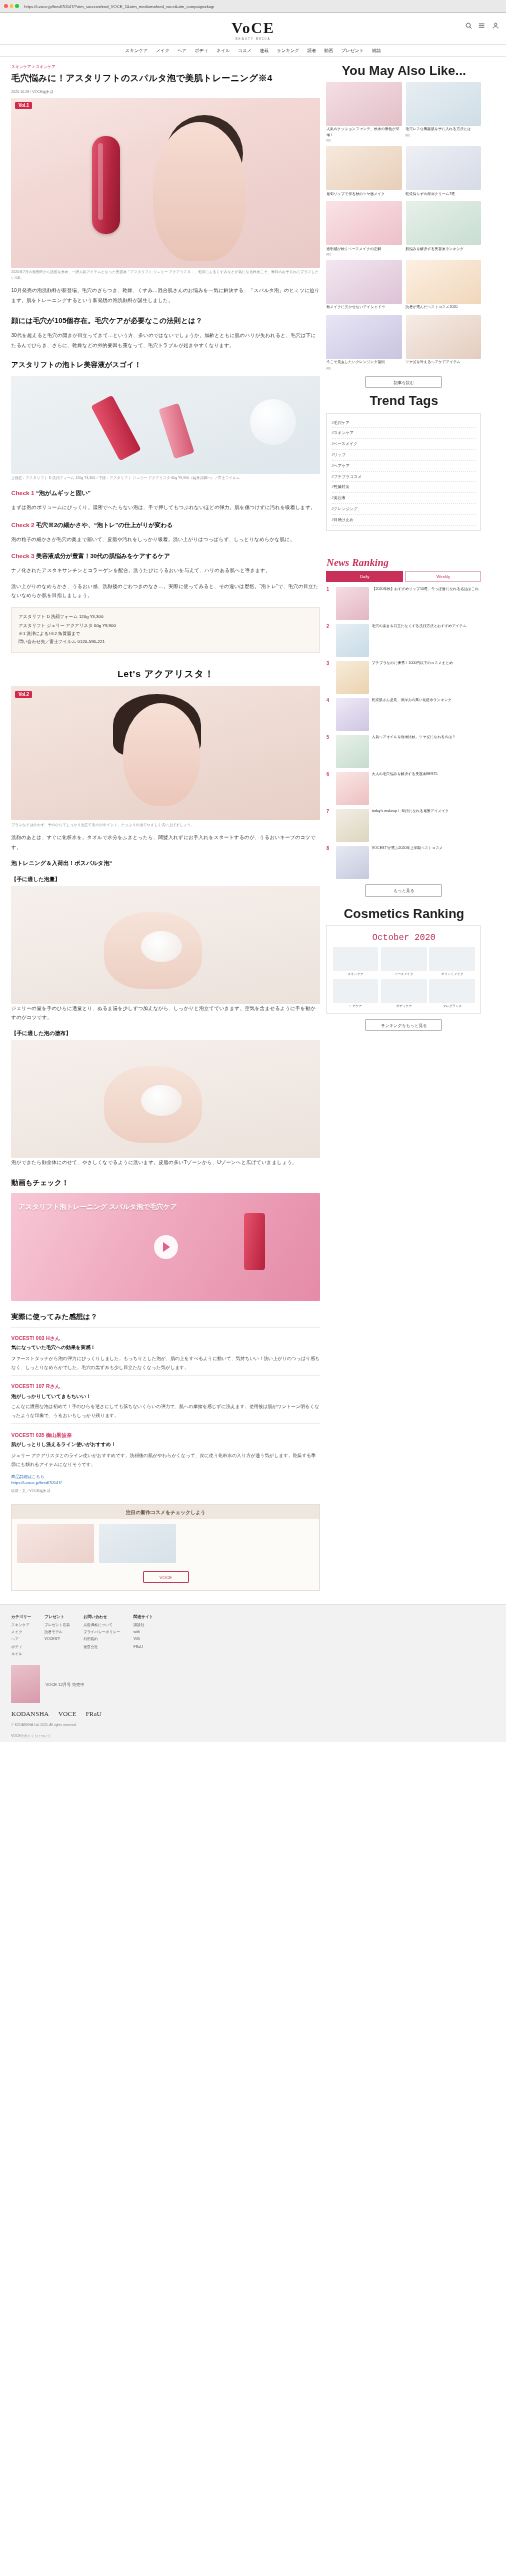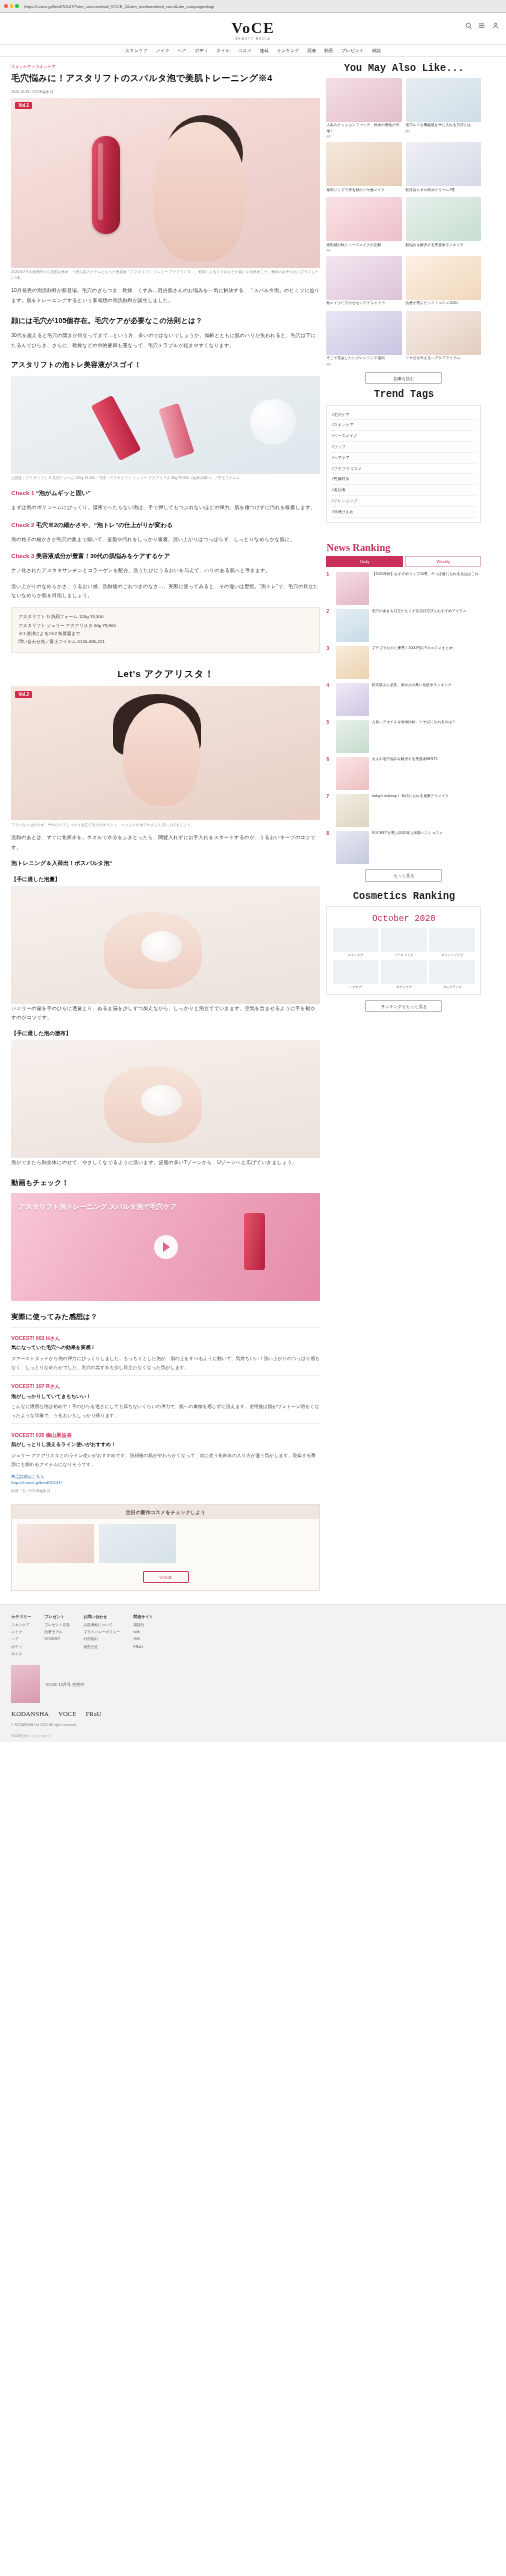--- a/index.html
+++ b/index.html
@@ -235,22 +235,22 @@
   .promo .pbody { display:flex; gap:4.1px; padding:5.2px; align-items:center;}
   .promo .pimg { width:77px; height:39px; background:linear-gradient(150deg,#f6e6e2,#ecd1cb); border-radius:1px;}
   .promo .pimg2 { width:77px; height:39px; background:linear-gradient(150deg,#e8eef2,#d6e1e8); border-radius:1px;}
   .promo-btn {
     display:block; width:46px; margin:3.1px auto 6.2px; text-align:center;
     border:0.5px solid #c23b5c; color:#c23b5c; font-size:4.4px; padding:2.6px 0; border-radius:1px;
   }
 
   
   .side-title {
-    text-align:center; font-family:Liberation Mono, monospace;
-    font-size:10px; font-weight:700; margin: 0 0 4.1px; color:#222;
+    text-align:center; font-family:Liberation Sans, sans-serif;
+    font-size:13px; font-weight:700; margin: 0 0 4.1px; color:#222;
   }
   .grid2 { display:grid; grid-template-columns: 1fr 1fr; gap:3.1px; }
   .card { }
   .card .thumb { width:100%; height:44px; border-radius:1px; }
   .card .ct { font-size:3.6px; line-height:1.5; margin-top:1.5px; color:#333; }
   .card .cm { font-size:3.1px; color:#999; margin-top:1px; }
 
   .sbtn {
     display:block; margin: 5.2px auto; text-align:center;
     width: 77px; border:0.5px solid #bbb; color:#444;
@@ -525,21 +525,21 @@
       <div class="tg">#ベースメイク</div>
       <div class="tg">#リップ</div>
       <div class="tg">#ヘアケア</div>
       <div class="tg">#プチプラコスメ</div>
       <div class="tg">#乾燥対策</div>
       <div class="tg">#美容液</div>
       <div class="tg">#クレンジング</div>
       <div class="tg">#日焼け止め</div>
     </div>
 
-    <div class="rank-head" style="margin-top:19px;">News Ranking</div>
+    <div class="rank-head" style="margin-top:26px;font-style:italic;">News Ranking</div>
     <div class="tabs">
       <div class="tab active">Daily</div>
       <div class="tab">Weekly</div>
     </div>
     <div>
       <div class="rank-item">
         <div class="rank-no">1</div>
         <div class="rank-thumb" style="background:linear-gradient(150deg,#f5dde4,#e2b6c2)"></div>
         <div class="rank-txt">【2020年秋】おすすめリップ10選。今っぽ唇になれる名品はこれ</div>
       </div>

